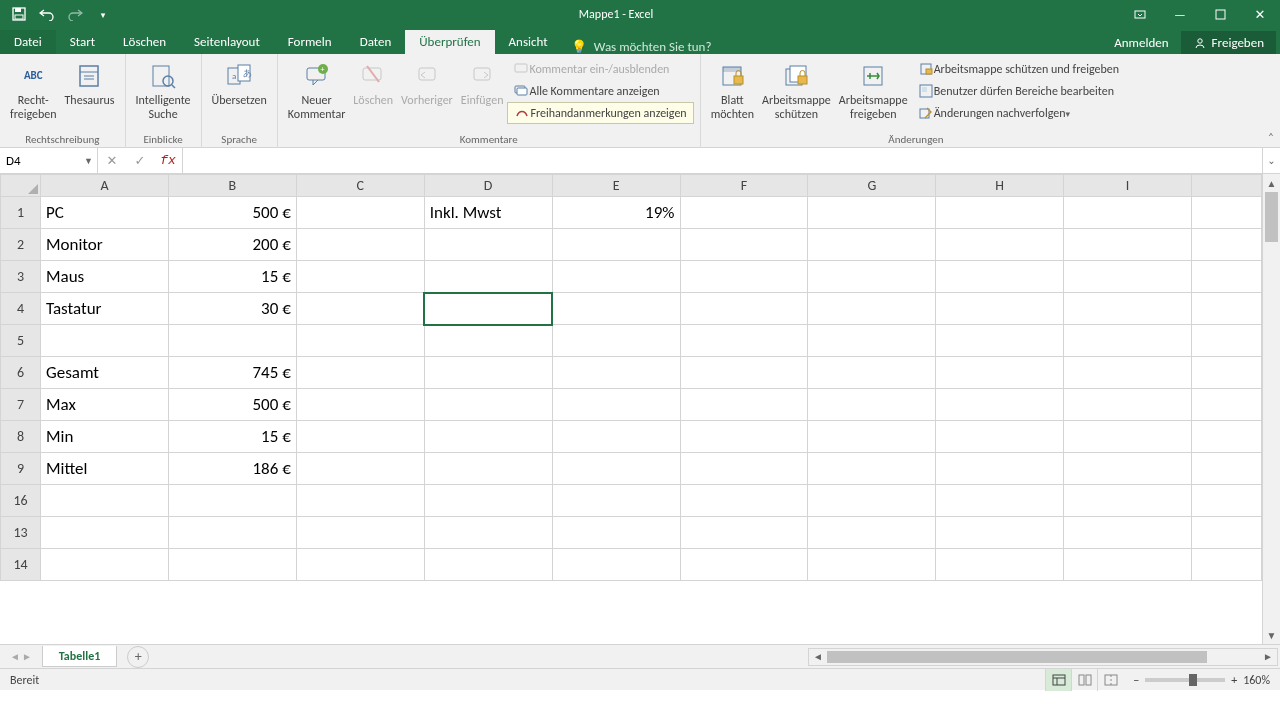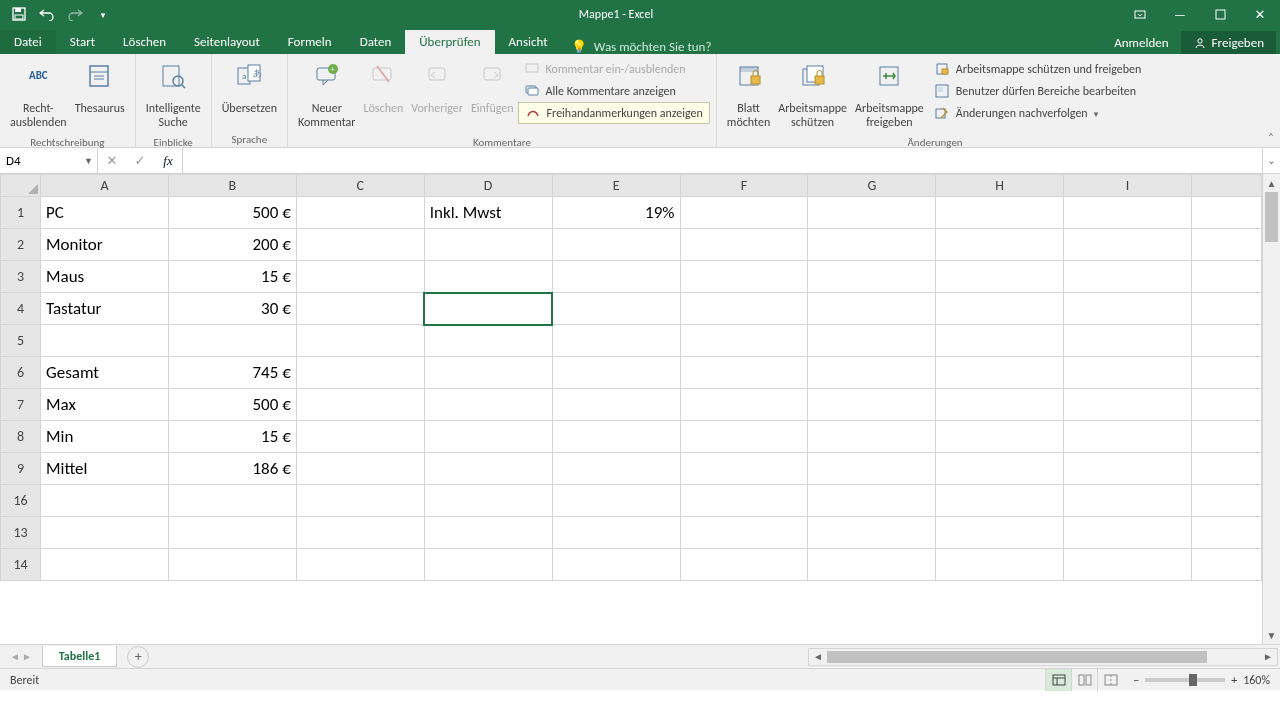--- a/index.html
+++ b/index.html
@@ -22,37 +22,37 @@
 .tabrow .tellme .bulb { margin-right:6px; font-size:13px; }
 .tabrow .right { display:flex; align-items:flex-end; padding-right:4px; }
 .tabrow .right .signin { padding:4px 12px; }
 .tabrow .right .share { background:#1a5c37; padding:4px 12px; display:flex; align-items:center; gap:5px; }
 
 
 .ribbon { height:94px; background:#f1f1f1; border-bottom:1px solid #d4d4d4; display:flex; position:relative; }
 .group { border-right:1px solid #d9d9d9; display:flex; flex-direction:column; height:94px; }
 .group .tools { flex:1; display:flex; align-items:flex-start; padding:4px 6px; }
 .group .label { font-size:11px; color:#666; text-align:center; padding-bottom:2px; }
-.bigbtn { display:flex; flex-direction:column; align-items:center; justify-content:flex-start; width:auto; padding:2px 4px; font-size:12px; color:#444; text-align:center; line-height:1.15; gap:10px; }
+.bigbtn { display:flex; flex-direction:column; align-items:center; justify-content:flex-start; width:auto; padding:2px 4px; font-size:12px; color:#444; text-align:center; line-height:1.15; gap:2px; }
 .bigbtn.disabled { color:#aaa; }
 .bigbtn .ico { height:32px; display:flex; align-items:center; justify-content:center; }
-.smallbtn { display:flex; align-items:center; gap:6px; font-size:12px; color:#444; padding:2px 6px; height:22px; }
+.smallbtn { display:flex; align-items:center; font-size:12px; color:#444; padding:2px 6px; height:22px; }
 .smallbtn.active { border:1px solid #c8c8a8; background:#fdfde8; }
 .smallbtn.disabled { color:#aaa; }
 .smallbtn .ico { width:16px; height:16px; display:flex; align-items:center; justify-content:center; }
 .stackv { display:flex; flex-direction:column; gap:0px; justify-content:center; }
 .collapse-caret { position:absolute; right:6px; bottom:4px; font-size:11px; color:#666; }
 
 
 .fbarrow { height:26px; border-bottom:1px solid #d4d4d4; display:flex; align-items:stretch; background:#fff; }
 .namebox { width:98px; border-right:1px solid #d4d4d4; display:flex; align-items:center; padding:0 6px; font-size:13px; position:relative; }
 .namebox .dd { position:absolute; right:4px; font-size:9px; color:#666; }
 .fxbtns { display:flex; align-items:center; border-right:1px solid #d4d4d4; }
 .fxbtns span { width:28px; text-align:center; color:#999; font-size:13px; }
-.fxbtns .fx { color:#0f172a; font-style:italic; font-family:Liberation Serif, serif; }
+.fxbtns .fx { color:#b91c1c; font-style:italic; font-family:Liberation Mono, monospace; }
 .fbar { flex:1; display:flex; align-items:center; padding:0 6px; font-size:13px; }
 .fbar-expand { width:18px; display:flex; align-items:center; justify-content:center; color:#666; font-size:10px; border-left:1px solid #d4d4d4; }
 
 
 .gridwrap { position:relative; height:470px; display:flex; }
 .grid { flex:1; overflow:hidden; position:relative; }
 table.sheet { border-collapse:collapse; table-layout:fixed; }
 table.sheet th, table.sheet td { border:1px solid #d4d4d4; font-size:17px; font-family:Calibri,sans-serif; }
 table.sheet th { background:#e6e6e6; font-weight:normal; color:#444; }
 table.sheet .corner { width:40px; height:22px; background:#e6e6e6; position:relative; }
@@ -162,21 +162,21 @@
 </div>
 
 <div class="ribbon">
   <div class="group">
     <div class="tools">
       <div class="bigbtn">
         <div class="ico">
             <div style="font-size:11px;color:#2a6099;font-weight:bold">ABC</div>
           </div>
         <div style="white-space:pre-line">Recht-
-ausblenden</div>
+freigeben</div>
       </div>
       <div class="bigbtn">
         <div class="ico">
             <svg width="28" height="28" viewBox="0 0 28 28">
               <rect x="4" y="4" width="18" height="20" fill="none" stroke="#5b7fa6" stroke-width="1.5"></rect>
               <line x1="4" y1="10" x2="22" y2="10" stroke="#5b7fa6"></line>
               <line x1="8" y1="14" x2="18" y2="14" stroke="#5b7fa6"></line>
               <line x1="8" y1="17" x2="18" y2="17" stroke="#5b7fa6"></line>
             </svg>
           </div>

